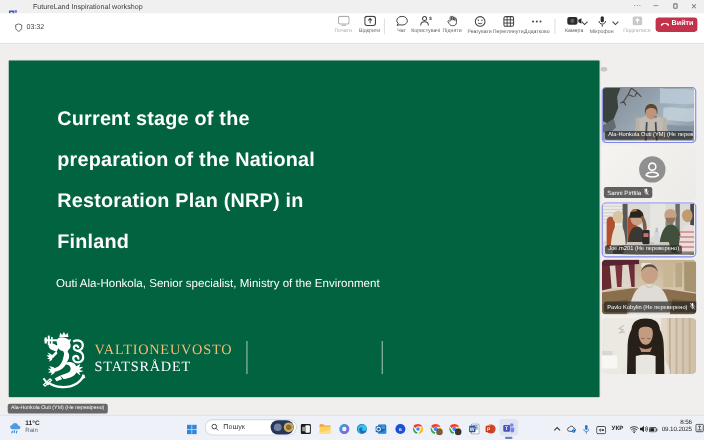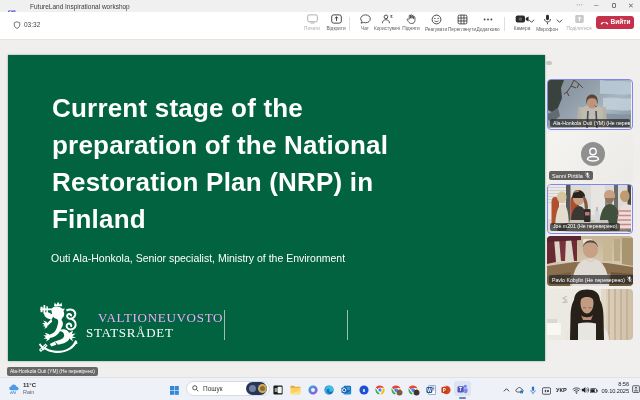--- a/index.html
+++ b/index.html
@@ -133,21 +133,21 @@
 <div class="abs" style="left:596px;top:16px;width:38px;height:12.5px;background:#c4314b;border-radius:3px;color:#fff;font-size:6.5px;font-weight:bold;text-align:center;line-height:12.5px;">
   <svg style="vertical-align:-1px;margin-right:2px;" width="9" height="5" viewBox="0 0 12 6">
       <path d="M1 4.5 C1 1.5 11 1.5 11 4.5 C11 5.6 10.3 5.8 9.5 5.3 L8.2 4.4 C7.8 4.1 7.7 3.8 7.7 3.3 C6.6 3 5.4 3 4.3 3.3 C4.3 3.8 4.2 4.1 3.8 4.4 L2.5 5.3 C1.7 5.8 1 5.6 1 4.5 Z" fill="#fff"></path>
     </svg>Вийти</div>
 
 
 <div class="abs" style="left:0;top:40px;width:640px;height:337px;background:#f0efee;"></div>
 
 
 <div class="abs" style="left:8px;top:55px;width:537px;height:306px;background:#01633f;box-shadow:0 0 2px rgba(0,0,0,0.35);">
-  <div class="abs" style="left:44px;top:35px;width:420px;font-size:26px;line-height:37px;font-weight:bold;color:#fff;letter-spacing:0.2px;">Current stage of the<br>preparation of the National<br>Restoration Plan (NRP) in<br>Finland</div>
+  <div class="abs" style="left:44px;top:35px;width:420px;font-size:18px;line-height:37px;font-weight:bold;color:#fff;letter-spacing:0.2px;">Current stage of the<br>preparation of the National<br>Restoration Plan (NRP) in<br>Finland</div>
   <div class="abs" style="left:43px;top:197px;font-size:10.5px;color:#fff;">Outi Ala-Honkola, Senior specialist, Ministry of the Environment</div>
 
   <div id="lion" class="abs" style="left:30px;top:243px;">
   <svg width="41" height="61" viewBox="0 0 49 69">
     <g fill="#fff" stroke="none">
 
       <path d="M19 8 L20 3.5 L22 6 L24 2.5 L26 6 L28 3.5 L29 8 Z"></path>
 
       <path d="M18 9 C16 11 15.5 14 17 16.5 L15 19 L18 20 C19 22.5 22 23.5 25 23 L27 26 L29 22 C31.5 20.5 32 17 30.5 14 L32 10.5 L29 11 C27 8.5 21 7.5 18 9 Z"></path>
 
@@ -174,21 +174,21 @@
       <path d="M20 50 L14 53 L16 56 L22 54 Z"></path>
 
       <path d="M7 57 C14 63.5 28 64.5 38 58.5 C42 56 44.5 52.5 45.5 49" fill="none" stroke="#fff" stroke-width="2.6"></path>
       <path d="M45.5 49 L47.5 52 L44 54 Z"></path>
 
       <rect x="3.5" y="52" width="2.2" height="9" transform="rotate(-38 4.6 56.5)"></rect>
       <path d="M2 60 L9 53.5 L10.5 55 L3.5 61.5 Z" fill="none" stroke="#fff" stroke-width="1.4"></path>
     </g>
   </svg>
   </div>
-  <div class="abs" style="left:78px;top:255px;font-family:'Liberation Serif',serif;font-size:13px;color:#f0abfc;letter-spacing:0.7px;margin-left:12px;">VALTIONEUVOSTO</div>
+  <div class="abs" style="left:78px;top:255px;font-family:'Liberation Serif',serif;font-size:13px;color:#fdba74;letter-spacing:0.7px;">VALTIONEUVOSTO</div>
   <div class="abs" style="left:78px;top:270px;font-family:Liberation Serif, serif;font-size:13px;color:#fff;letter-spacing:0.7px;">STATSRÅDET</div>
   <div class="abs" style="left:216px;top:255px;width:1px;height:30px;background:#9dbfae;"></div>
   <div class="abs" style="left:338.5px;top:255px;width:1px;height:30px;background:#9dbfae;"></div>
 </div>
 
 
 <div class="abs" style="left:546px;top:61px;width:6px;height:4px;background:#c9c7c5;border-radius:2px;"></div>
 <style>
 .thumb{position:absolute;left:547px;width:86px;border-radius:4px;overflow:hidden;}
 .thumb.active{border:1.5px solid #7f87ec;}

